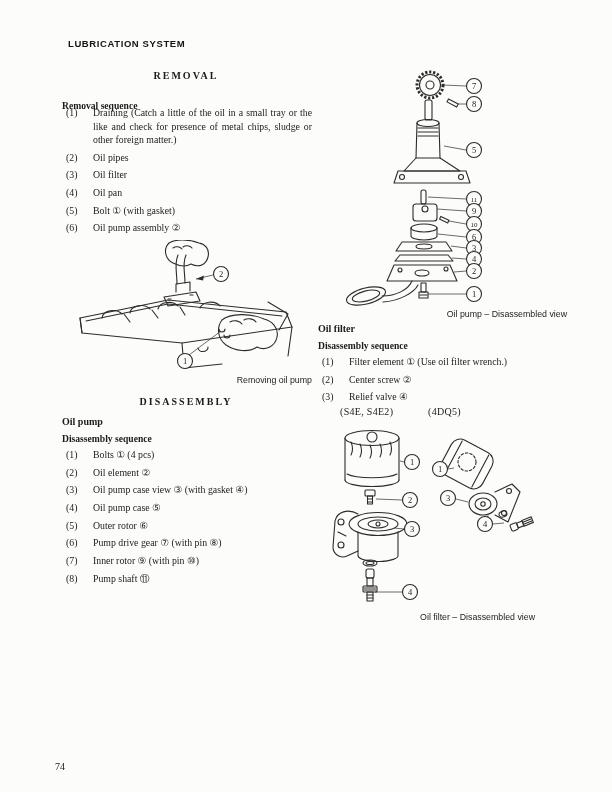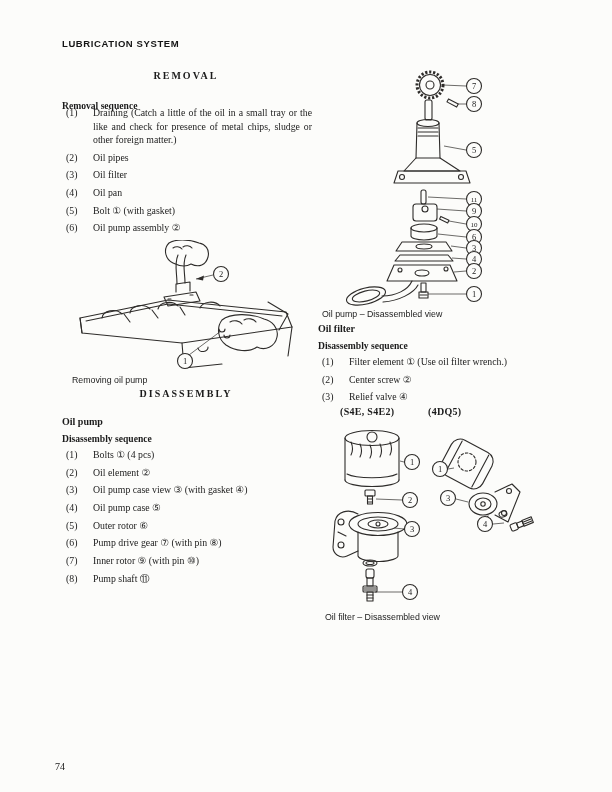--- a/index.html
+++ b/index.html
@@ -4,35 +4,35 @@
 <style>
   html,body{margin:0;padding:0;background:#d8d8d4;}
   .page{
     position:relative;width:612px;height:792px;margin:0 auto;
     background:#fcfcfa;color:#1b1b1b;
     font-family:"Liberation Serif",serif;font-size:9.8px;overflow:hidden;
   }
   .abs{position:absolute;}
   .doc-header{
     font-family:"Liberation Sans",sans-serif;font-weight:bold;
-    font-size:9.5px;letter-spacing:.6px;color:#141414;
+    font-size:9.5px;letter-spacing:.6px;color:#141414;margin-left:6px;
   }
   .section-title{
     font-weight:bold;font-size:10px;letter-spacing:2px;text-align:center;
   }
   .subhead{font-weight:bold;font-size:10px;}
   .seqhead{font-weight:bold;font-size:9.6px;}
   .seq-list{width:250px;}
   .seq-item{display:flex;margin-bottom:4.2px;line-height:13.5px;}
   .seq-item .num{flex:none;width:27px;}
   .seq-item .txt{flex:1;text-align:justify;padding-right:4px;}
-  .variant-label{font-weight:bold;font-size:10px;letter-spacing:.3px;}
+  .variant-label{font-weight:normal;font-size:10px;letter-spacing:.3px;}
   .fig-caption{
     font-family:"Liberation Sans",sans-serif;font-size:8.8px;color:#222;
-    text-align:left;
+    text-align:right;
   }
   .page-number{font-size:10px;}
   svg{display:block;}
   .ln{stroke:#2e2c2a;stroke-width:1.1;fill:none;stroke-linecap:round;stroke-linejoin:round;}
   .ln-thin{stroke:#2e2c2a;stroke-width:.7;fill:none;}
   .fill-dark{fill:#2e2c2a;stroke:none;}
   .co-circle{stroke:#2e2c2a;stroke-width:1.1;fill:#fcfcfa;}
   .co-num{font-family:"Liberation Serif",serif;font-size:8.5px;fill:#1b1b1b;text-anchor:middle;}
   .co-num-sm{font-size:7px;}
 </style>
@@ -115,21 +115,21 @@
     </g>
 
     <g>
       <line class="ln-thin" x1="117" y1="115" x2="149" y2="91"></line>
       <circle class="co-circle" cx="113" cy="121" r="7.5"></circle>
       <text class="co-num" x="113" y="124">1</text>
     </g>
   </svg>
   <div class="abs fig-caption" style="left:72px;top:375px;width:240px;">Removing oil pump</div>
 
-  <div class="abs section-title" style="left:62px;top:388px;width:248px;">DISASSEMBLY</div>
+  <div class="abs section-title" style="left:62px;top:396px;width:248px;">DISASSEMBLY</div>
 
   <div class="abs subhead" style="left:62px;top:416px;">Oil pump</div>
 
   <div class="abs seqhead" style="left:62px;top:433px;">Disassembly sequence</div>
 
   <div class="abs seq-list" style="left:66px;top:448px;">
     <div class="seq-item">
       <span class="num">(1)</span>
       <span class="txt">Bolts ① (4 pcs)</span>
     </div>

